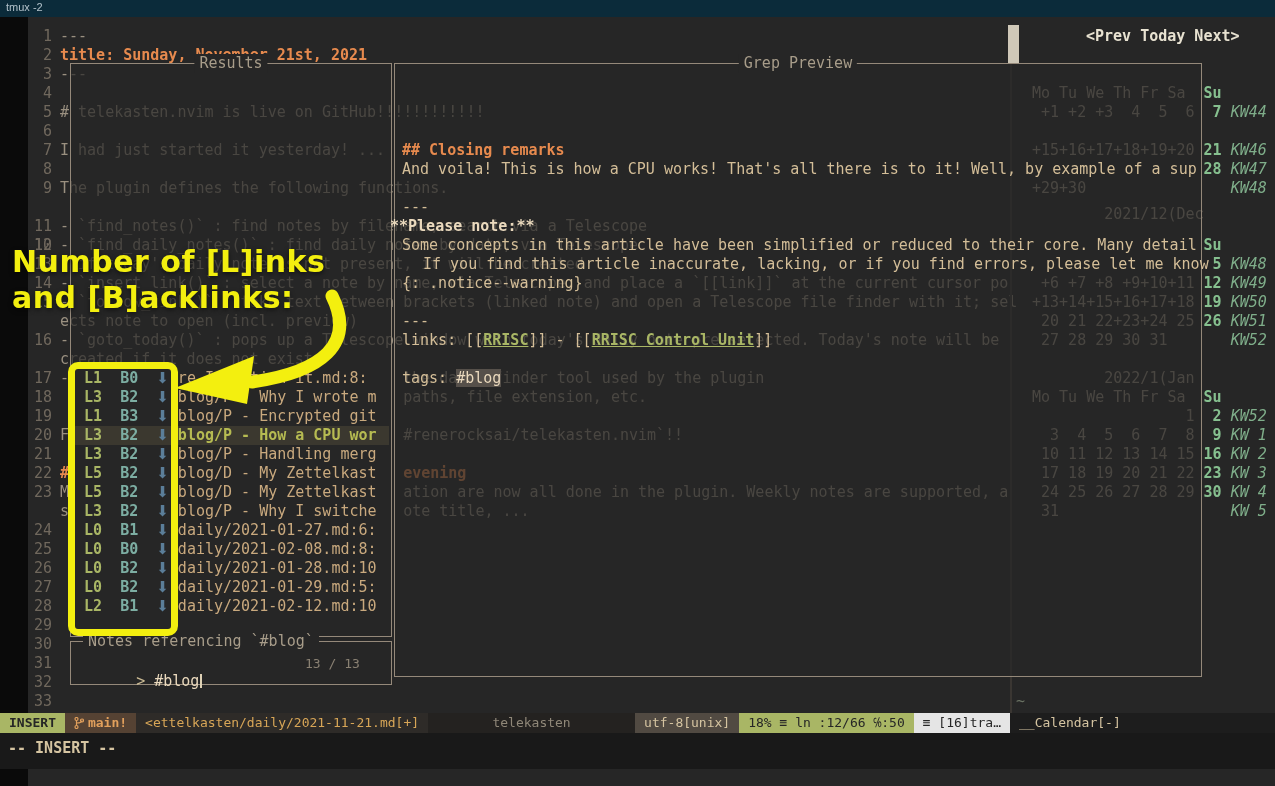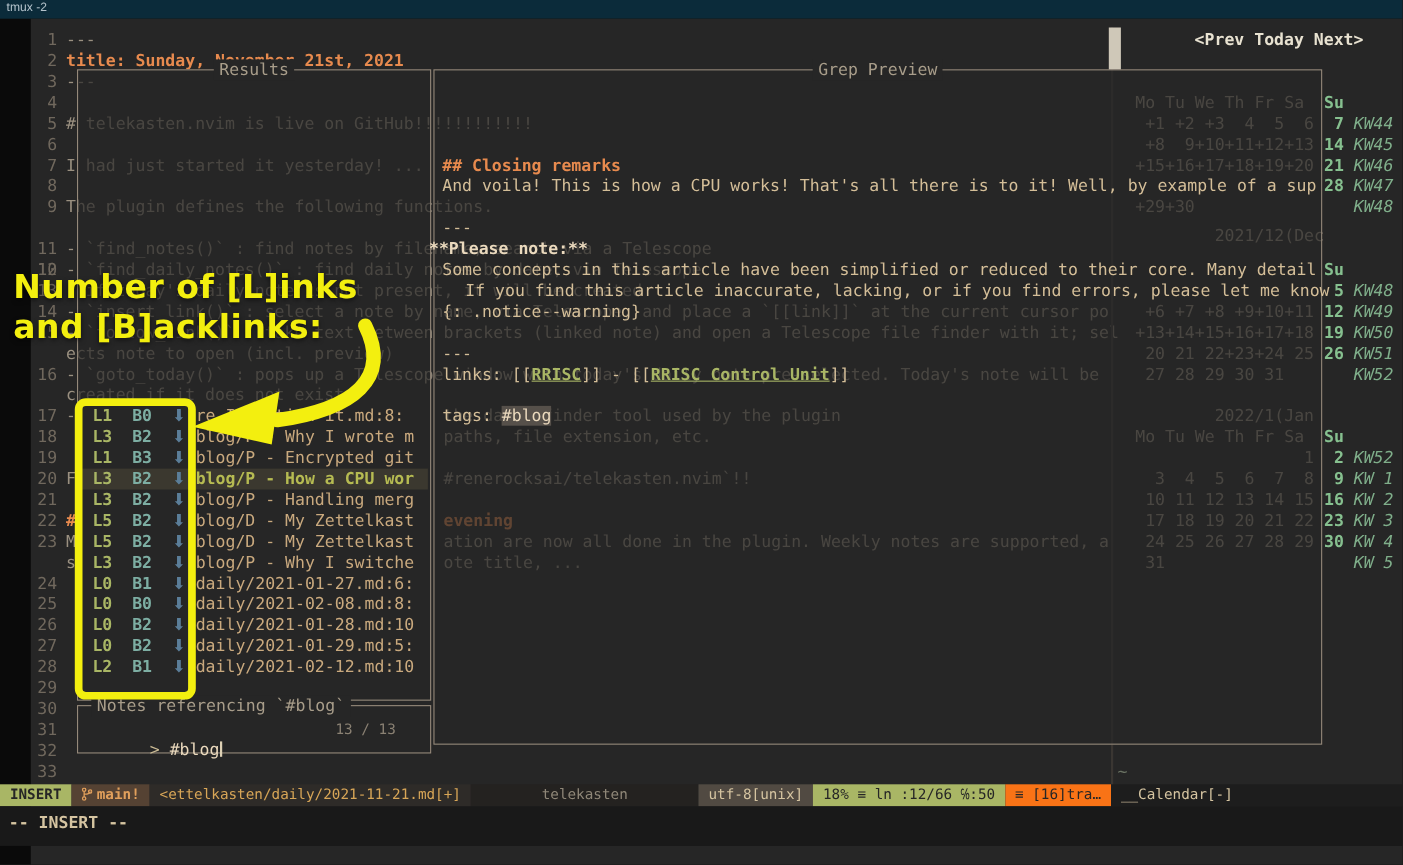--- a/index.html
+++ b/index.html
@@ -40,21 +40,21 @@
   #prompt-counter{position:absolute;left:277px;top:637px;color:#8a8173;z-index:3;font-size:13px}
   #statusline{position:absolute;left:0;top:713px;width:100%;height:20px;display:flex;font:13px/20px "DejaVu Sans Mono",monospace;z-index:4}
   .seg{padding:0 9px;white-space:pre;overflow:hidden}
   .seg svg{margin-right:4px;vertical-align:-2px}
   .seg-mode{background:#a9b665;color:#262626;font-weight:700}
   .seg-branch{background:#554233;color:#e2a05c;font-weight:700}
   .seg-file{background:#2e2b28;color:#d8a657}
   .seg-fill{background:#242220;color:#8f8778;flex:1;text-align:center}
   .seg-enc{background:#514a42;color:#d5c4a1}
   .seg-pos{background:#a9b665;color:#262626}
-  .seg-tab{background:#f97316;color:#262626}
+  .seg-tab{background:#e5e5e5;color:#262626}
   .seg-cal{background:#1d1d1d;color:#d5c4a1;width:265px;box-sizing:border-box}
   #cmdline{position:absolute;left:0;top:733px;width:100%;height:36px;background:#191919;color:#d5c4a1;font:15px "DejaVu Sans Mono",monospace;font-weight:700;padding:6px 0 0 8px;box-sizing:border-box;z-index:4}
   #annot{position:absolute;inset:0;z-index:6;pointer-events:none;font-family:"DejaVu Sans",sans-serif}
   .ann-text{position:absolute;left:12px;color:#f3ef0f;font-weight:800;font-size:30px;line-height:36px;text-shadow:0 2px 5px rgba(0,0,0,.55);letter-spacing:.5px;white-space:pre}
   #ann1{top:244px}
   #ann2{top:280px}
   #ann-box{position:absolute;left:68px;top:362px;width:96px;height:260px;border:7px solid #f3ef0f;border-radius:10px}
   #ann-arrow{position:absolute;left:0;top:0}
 </style>
 </head>
@@ -139,21 +139,20 @@
       <div class="row gut" style="left: 0px; top: 637px;">31</div>
       <div class="row bufline" style="left: 32px; top: 637px;"></div>
       <div class="row gut" style="left: 0px; top: 656px;">32</div>
       <div class="row bufline" style="left: 32px; top: 656px;"></div>
       <div class="row gut" style="left: 0px; top: 675px;">33</div>
       <div class="row bufline" style="left: 32px; top: 675px;"></div>
       <div class="row gut" style="left: 0px; top: 694px;">34</div>
       <div class="row bufline" style="left: 32px; top: 694px;"></div>
       <div class="row calrow" style="left: 1004px; top: 67px;"><span class="cm">Mo Tu We Th Fr Sa </span> <span class="csu">Su</span> <span class="ckw"></span></div>
       <div class="row calrow" style="left: 1004px; top: 86px;"><span class="cm"> +1 +2 +3  4  5  6</span> <span class="csu"> 7</span> <span class="ckw">KW44</span></div>
-      <div class="row calrow" style="left: 1004px; top: 105px;"><span class="cm"> +8  9+10+11+12+13</span> <span class="csu">14</span> <span class="ckw">KW45</span></div>
       <div class="row calrow" style="left: 1004px; top: 124px;"><span class="cm">+15+16+17+18+19+20</span> <span class="csu">21</span> <span class="ckw">KW46</span></div>
       <div class="row calrow" style="left: 1004px; top: 143px;"><span class="cm">                  </span> <span class="csu">28</span> <span class="ckw">KW47</span></div>
       <div class="row calrow" style="left: 1004px; top: 162px;"><span class="cm">+29+30            </span> <span class="csu">  </span> <span class="ckw">KW48</span></div>
       <div class="row calrow" style="left: 1004px; top: 188px;"><span class="cm">        2021/12(Dec</span> <span class="csu">  </span> <span class="ckw"></span></div>
       <div class="row calrow" style="left: 1004px; top: 219px;"><span class="cm">                  </span> <span class="csu">Su</span> <span class="ckw"></span></div>
       <div class="row calrow" style="left: 1004px; top: 238px;"><span class="cm">                  </span> <span class="csu"> 5</span> <span class="ckw">KW48</span></div>
       <div class="row calrow" style="left: 1004px; top: 257px;"><span class="cm"> +6 +7 +8 +9+10+11</span> <span class="csu">12</span> <span class="ckw">KW49</span></div>
       <div class="row calrow" style="left: 1004px; top: 276px;"><span class="cm">+13+14+15+16+17+18</span> <span class="csu">19</span> <span class="ckw">KW50</span></div>
       <div class="row calrow" style="left: 1004px; top: 295px;"><span class="cm"> 20 21 22+23+24 25</span> <span class="csu">26</span> <span class="ckw">KW51</span></div>
       <div class="row calrow" style="left: 1004px; top: 314px;"><span class="cm"> 27 28 29 30 31   </span> <span class="csu">  </span> <span class="ckw">KW52</span></div>

